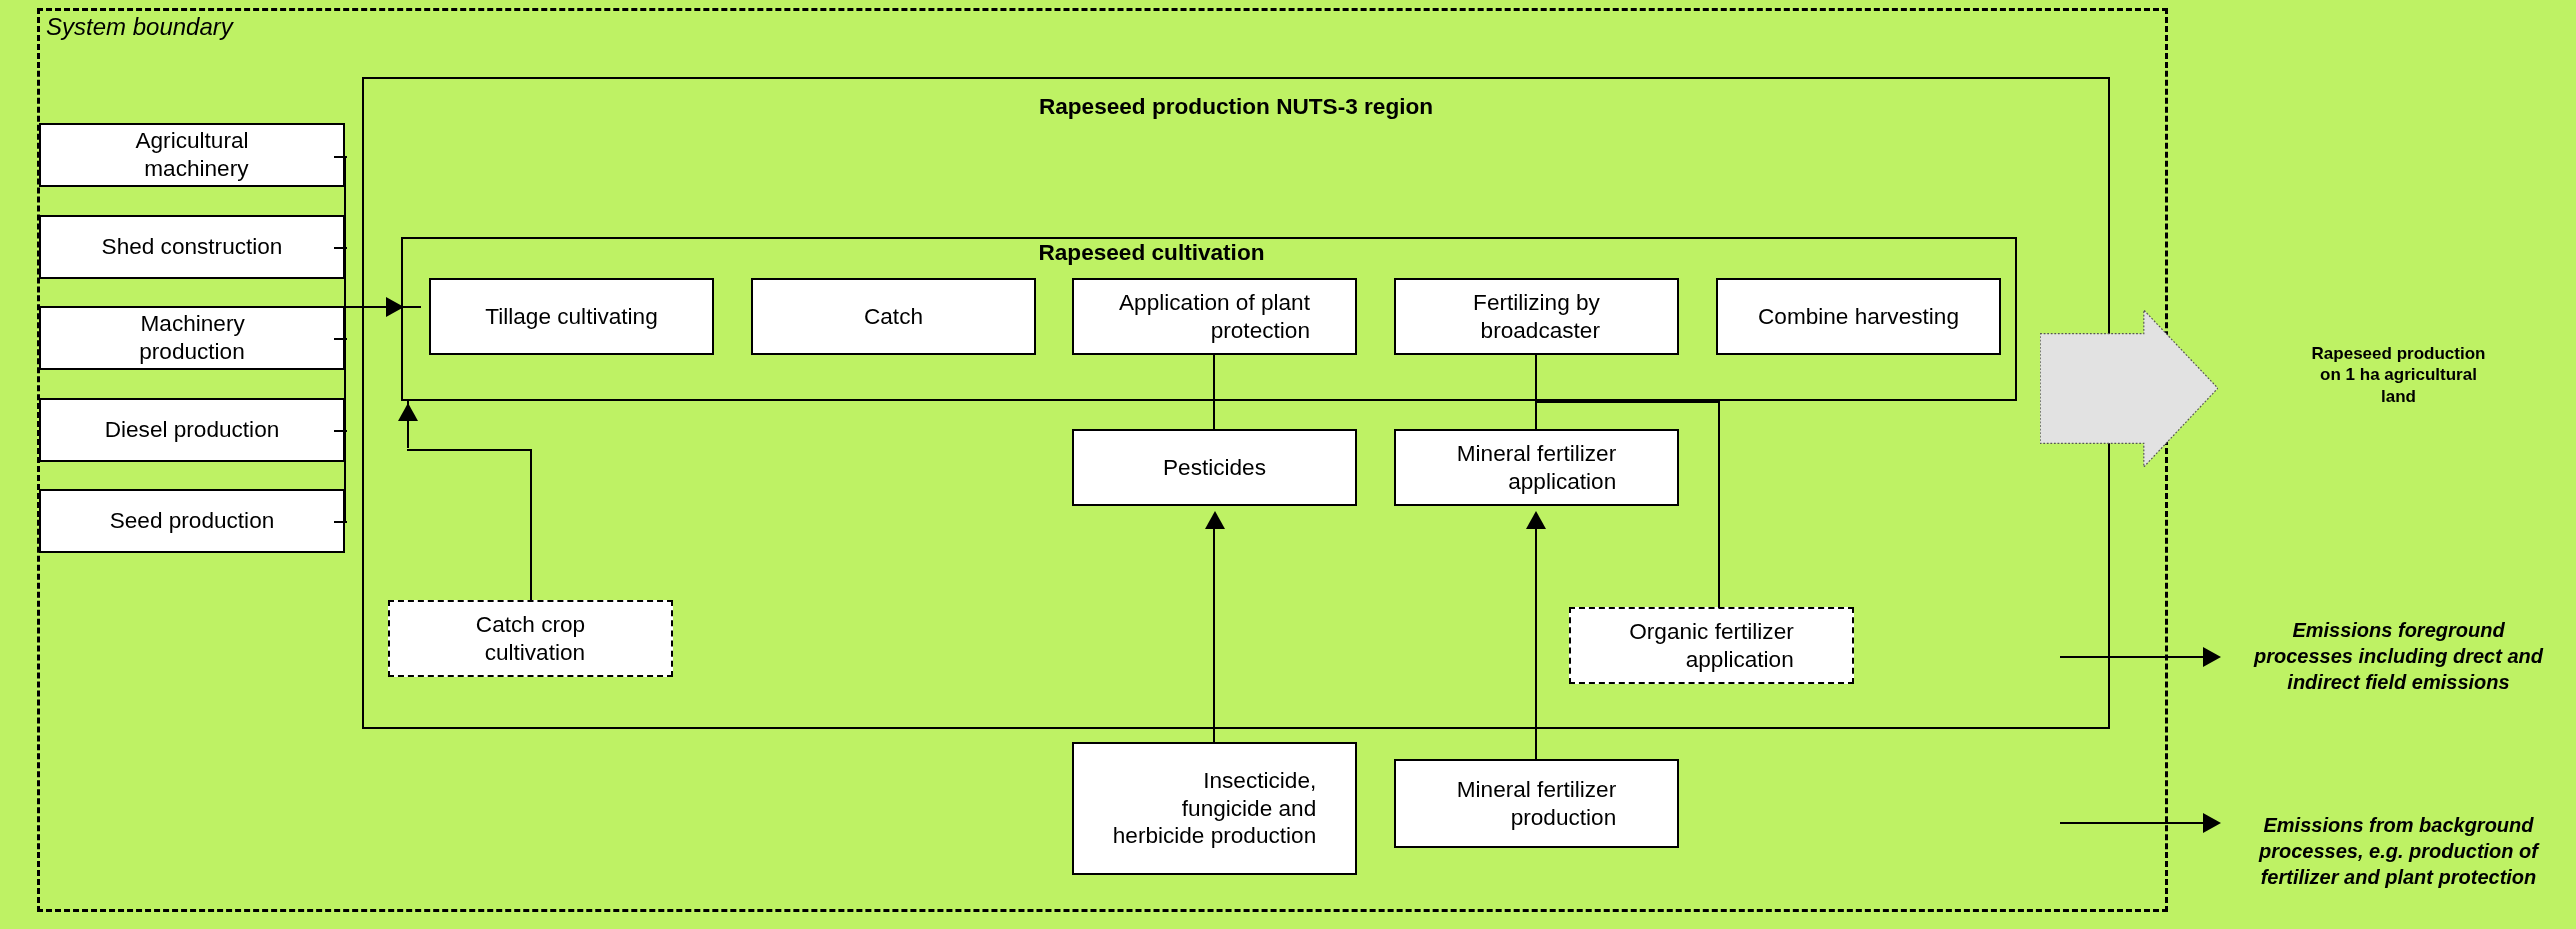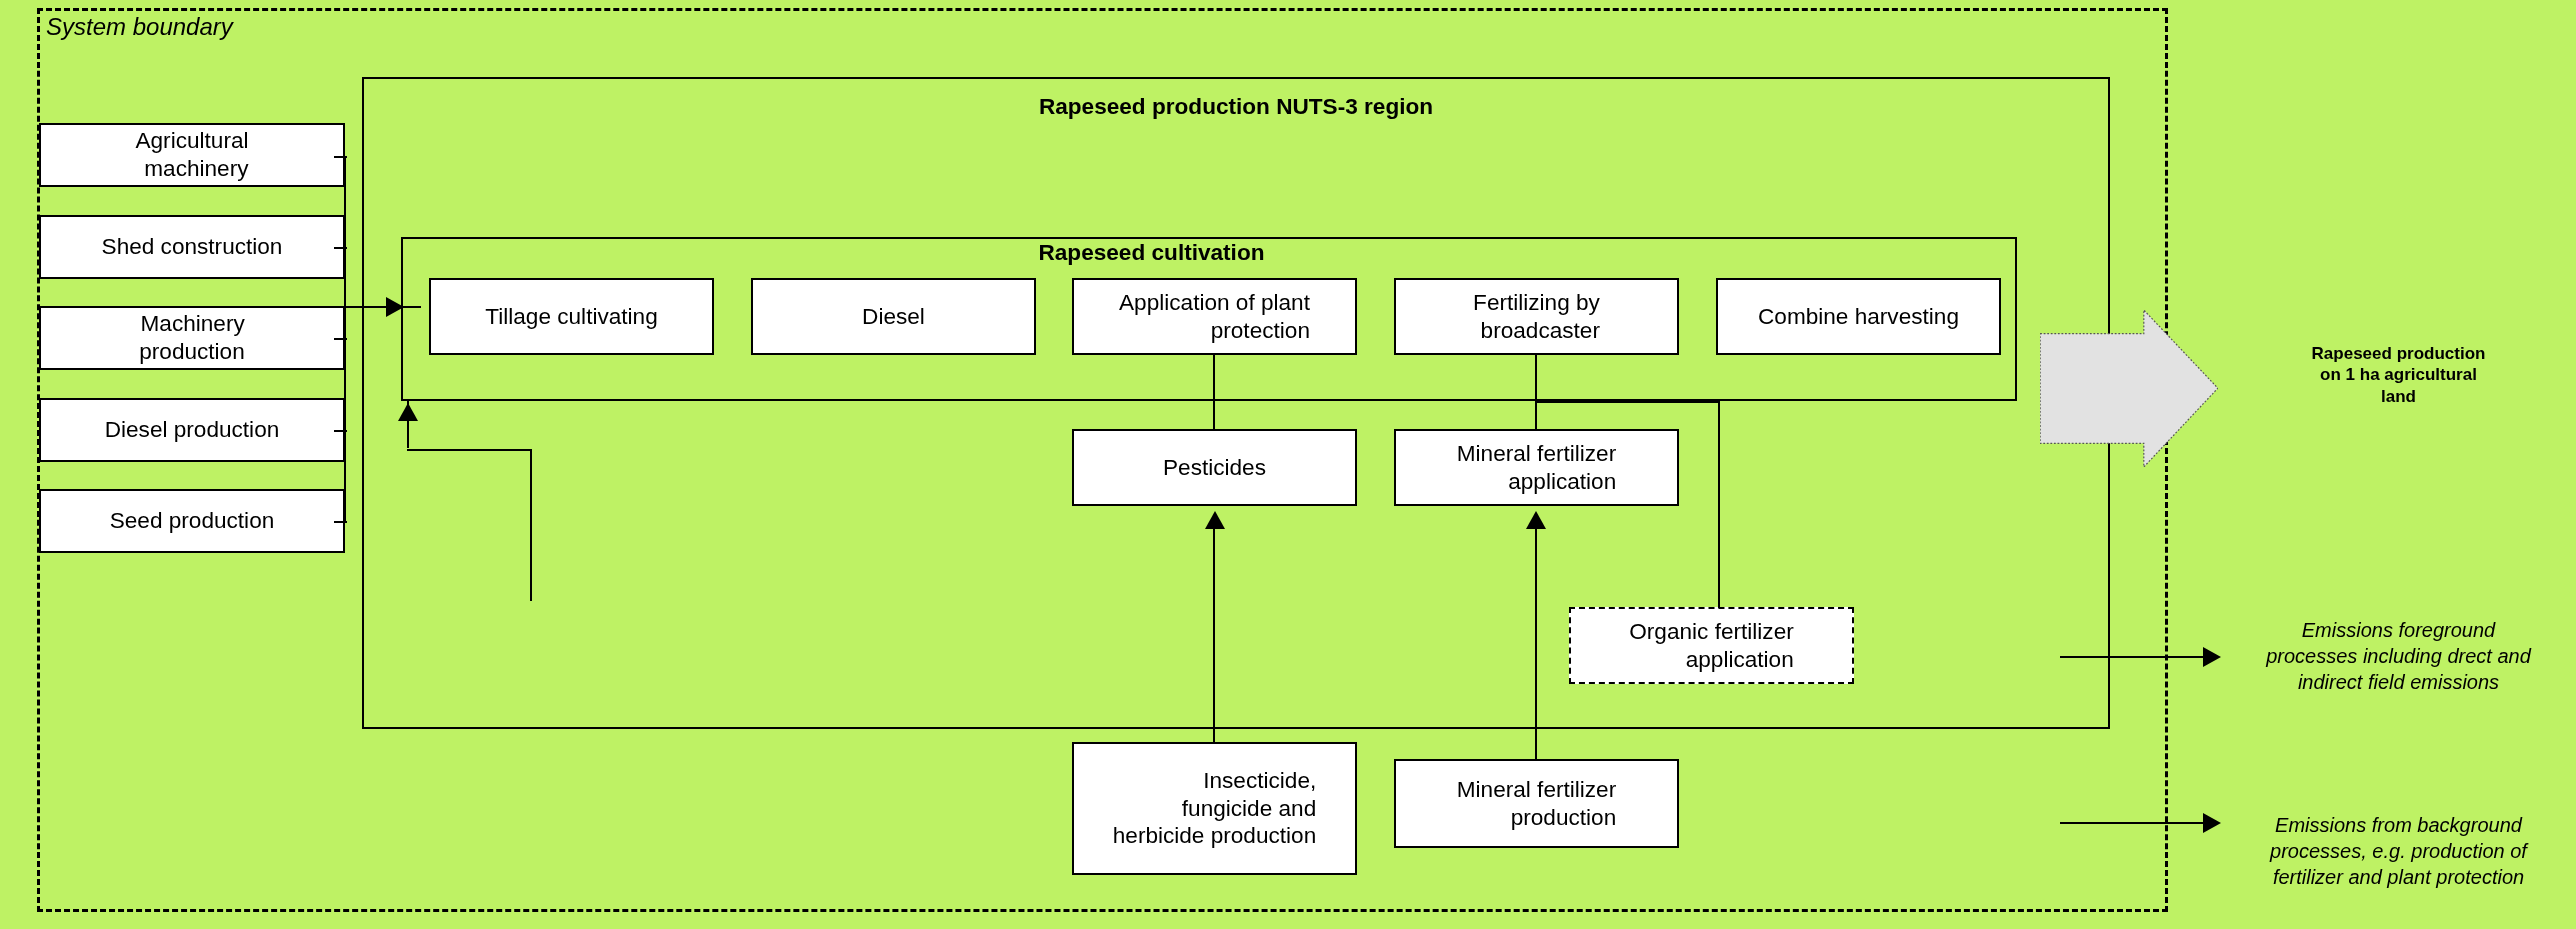--- a/index.html
+++ b/index.html
@@ -67,21 +67,21 @@
   .arrow-up{
     width:0;height:0;
     border-left:10px solid transparent;
     border-right:10px solid transparent;
     border-bottom:18px solid #000;
   }
 
   
   .annot{
     font-style:italic;
-    font-weight:normal;
+    font-weight:bold;
     font-size:20px;
     line-height:1.3;
     text-align:center;
     white-space:pre-line;
   }
   .out-label{
     font-weight:bold;
     font-size:17px;
     line-height:1.25;
     text-align:center;
@@ -123,39 +123,41 @@
   <div class="abs h-line-thin" style="left:334px;top:247px;width:13px;"></div>
   <div class="abs h-line-thin" style="left:334px;top:338px;width:13px;"></div>
   <div class="abs h-line-thin" style="left:334px;top:430px;width:13px;"></div>
   <div class="abs h-line-thin" style="left:334px;top:521px;width:13px;"></div>
 
   <div class="abs h-line-thin" style="left:344px;top:306px;width:77px;"></div>
   <div class="abs arrow-right" style="left:386px;top:297px;"></div>
 
   <div class="abs box" style="left:429px;top:278px;width:285px;height:77px;white-space:pre-line;">Tillage cultivating</div>
 
-  <div class="abs box" style="left:751px;top:278px;width:285px;height:77px;white-space:pre-line;">Diesel</div>
+  <div class="abs box" style="left:751px;top:278px;width:285px;height:77px;white-space:pre-line;">Catch</div>
 
   <div class="abs box" style="left:1072px;top:278px;width:285px;height:77px;white-space:pre-line;">Application of plant
 protection</div>
 
   <div class="abs box" style="left:1394px;top:278px;width:285px;height:77px;white-space:pre-line;">Fertilizing by
 broadcaster</div>
 
   <div class="abs box" style="left:1716px;top:278px;width:285px;height:77px;white-space:pre-line;">Combine harvesting</div>
 
   <div class="abs box" style="left:1072px;top:429px;width:285px;height:77px;white-space:pre-line;">Pesticides</div>
 
   <div class="abs box" style="left:1394px;top:429px;width:285px;height:77px;white-space:pre-line;">Mineral fertilizer
 application</div>
 
   <div class="abs v-line-thin" style="left:1213px;top:355px;height:75px;"></div>
 
   <div class="abs v-line-thin" style="left:1535px;top:355px;height:75px;"></div>
 
+  <div class="abs box dashed" style="left:388px;top:600px;width:285px;height:77px;white-space:pre-line;">Catch crop
+cultivation</div>
 
   <div class="abs box dashed" style="left:1569px;top:607px;width:285px;height:77px;white-space:pre-line;">Organic fertilizer
 application</div>
 
   <div class="abs v-line-thin" style="left:530px;top:449px;height:152px;"></div>
   <div class="abs h-line-thin" style="left:407px;top:449px;width:125px;"></div>
   <div class="abs v-line-thin" style="left:407px;top:401px;height:47px;"></div>
   <div class="abs arrow-up" style="left:398px;top:403px;"></div>
 
   <div class="abs v-line-thin" style="left:1718px;top:403px;height:205px;"></div>

